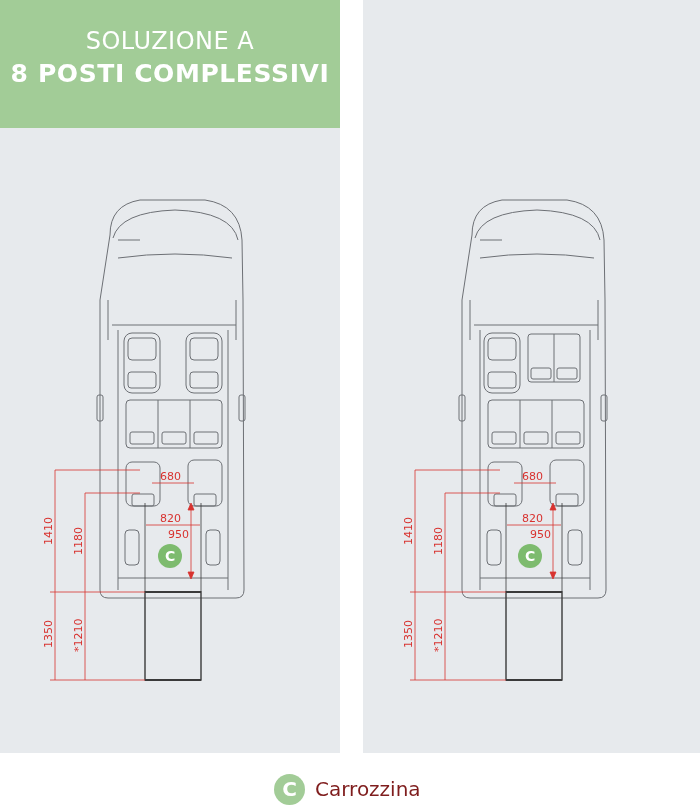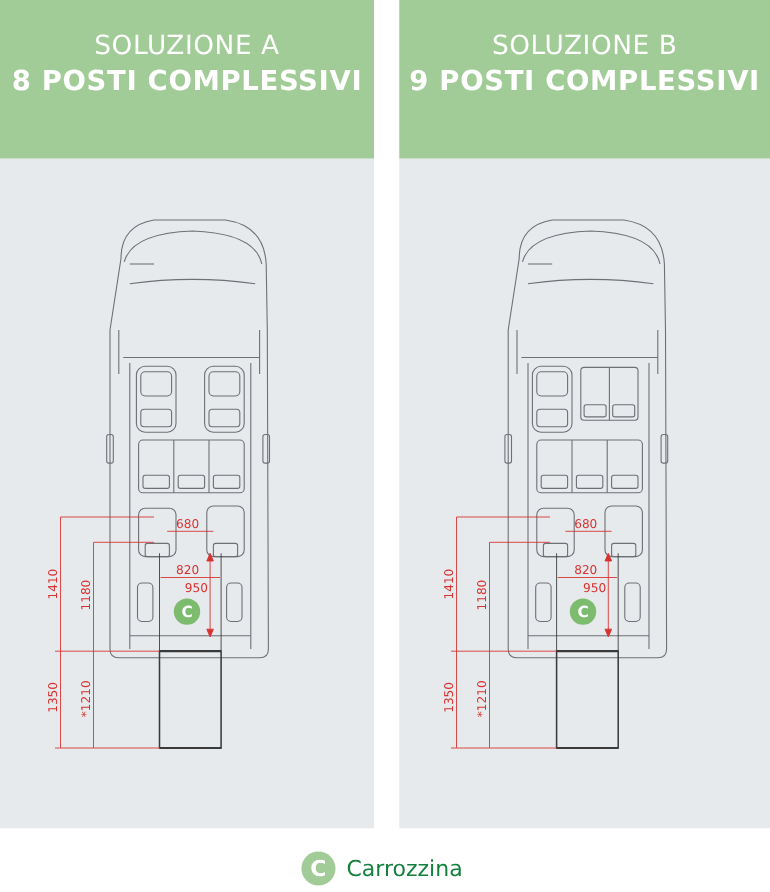--- a/index.html
+++ b/index.html
@@ -1,26 +1,26 @@
 <!DOCTYPE html>
 <html><head>
   <meta charset="utf-8">
   <style>
     html, body { margin: 0; padding: 0; background: #ffffff; }
     body { width: 700px; height: 811px; position: relative; overflow: hidden; font-family: "DejaVu Sans", sans-serif; }
     .panel { position: absolute; top: 0; width: 340px; height: 753px; background: #e7eaed; }
     .panel.a { left: 0; width: 340px; }
     .panel.b { left: 363px; width: 337px; }
-    .header { position: absolute; left: 0; top: 0; right: 0; height: 144px; background: #a2cc97; color: #ffffff; text-align: center; }
+    .header { position: absolute; left: 0; top: 0; right: 0; height: 128px; background: #a2cc97; color: #ffffff; text-align: center; }
     .header .line1 { position: absolute; left: 0; right: 0; top: 27px; font-size: 24px; font-weight: normal; letter-spacing: 0.5px; font-family: "DejaVu Sans", sans-serif; }
     .header .line2 { position: absolute; left: 0; right: 0; top: 59px; font-size: 25px; font-weight: bold; letter-spacing: 0.6px; font-family: "DejaVu Sans", sans-serif; }
     .drawing { position: absolute; left: 0; top: 128px; }
     .legend { position: absolute; left: 274px; top: 773px; height: 32px; display: flex; align-items: center; }
     .legend .badge { width: 31px; height: 31px; border-radius: 50%; background: #a2cc97; color: #fff; font-weight: bold; font-size: 20px; display: flex; align-items: center; justify-content: center; font-family: "DejaVu Sans", sans-serif; }
-    .legend .label { margin-left: 10px; font-size: 20px; color: #15803d; font-family: "DejaVu Sans", sans-serif; }
+    .legend .label { margin-left: 10px; font-size: 20px; color: #7f1d1d; font-family: "DejaVu Sans", sans-serif; }
     svg text.dim { fill: #d8322f; font-family: "DejaVu Sans", sans-serif; font-size: 11px; }
     svg text.c { fill: #ffffff; font-family: "DejaVu Sans", sans-serif; font-size: 14px; font-weight: bold; }
   </style>
 </head>
 <body>
 
 <div class="panel a">
   <div class="header">
     <div class="line1">SOLUZIONE A</div>
     <div class="line2">8 POSTI COMPLESSIVI</div>
@@ -102,24 +102,20 @@
     <text class="dim" transform="translate(52,545) rotate(-90)">1410</text>
     <text class="dim" transform="translate(82,555) rotate(-90)">1180</text>
     <text class="dim" transform="translate(52,648) rotate(-90)">1350</text>
     <text class="dim" transform="translate(82,652) rotate(-90)">*1210</text>
     <circle cx="170" cy="556" r="12" fill="#7dbb6e"></circle>
     <text class="c" x="165" y="561">C</text>
   </svg>
 </div>
 
 <div class="panel b">
-  <div class="header">
-    <div class="line1">SOLUZIONE B</div>
-    <div class="line2">9 POSTI COMPLESSIVI</div>
-  </div>
   <svg class="drawing" width="337" height="625" viewBox="-363 128 337 625">
     <g transform="translate(0,0)">
       <g fill="none" stroke="#6d7075" stroke-width="1">
         <path d="M110 235 Q110 205 140 200 L205 200 Q240 205 242 240 L243 300 L244 590 Q244 598 236 598 L108 598 Q100 598 100 590 L100 300 Z" transform="translate(0,0)"></path>
       </g>
     </g>
   </svg>
 </div>
 
 <svg style="position:absolute;left:363px;top:128px" width="337" height="625" viewBox="363 128 337 625">

